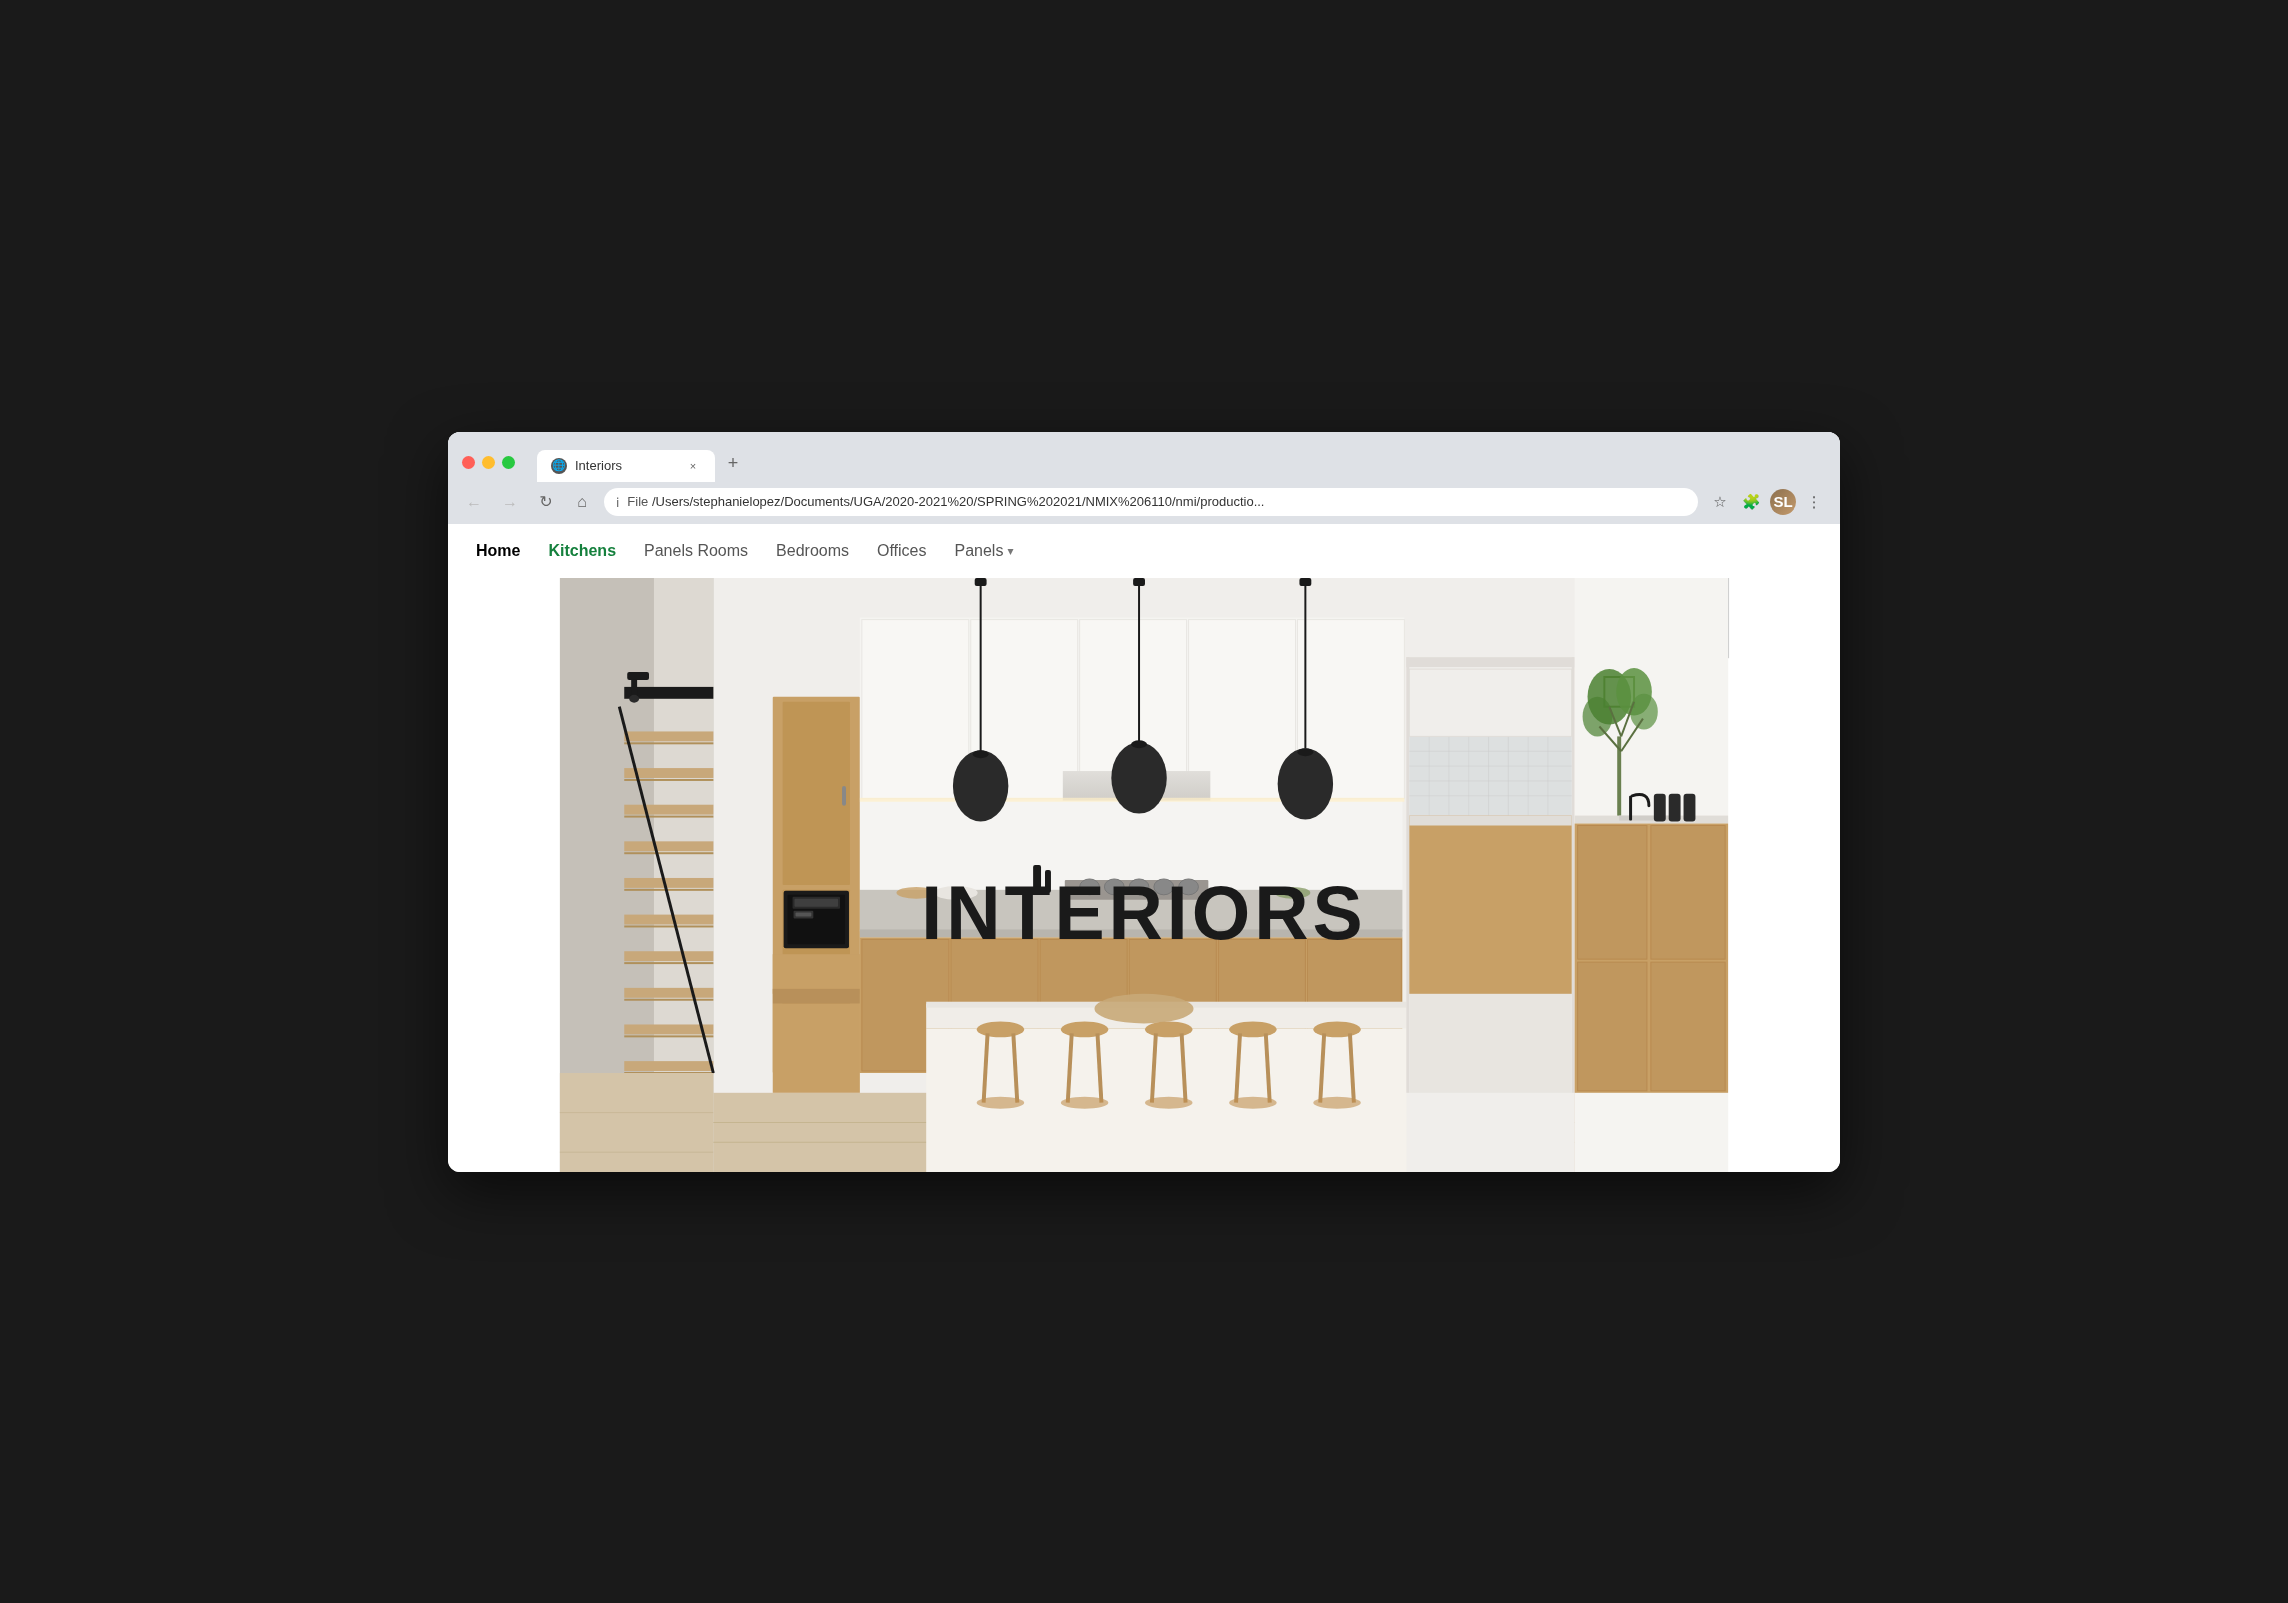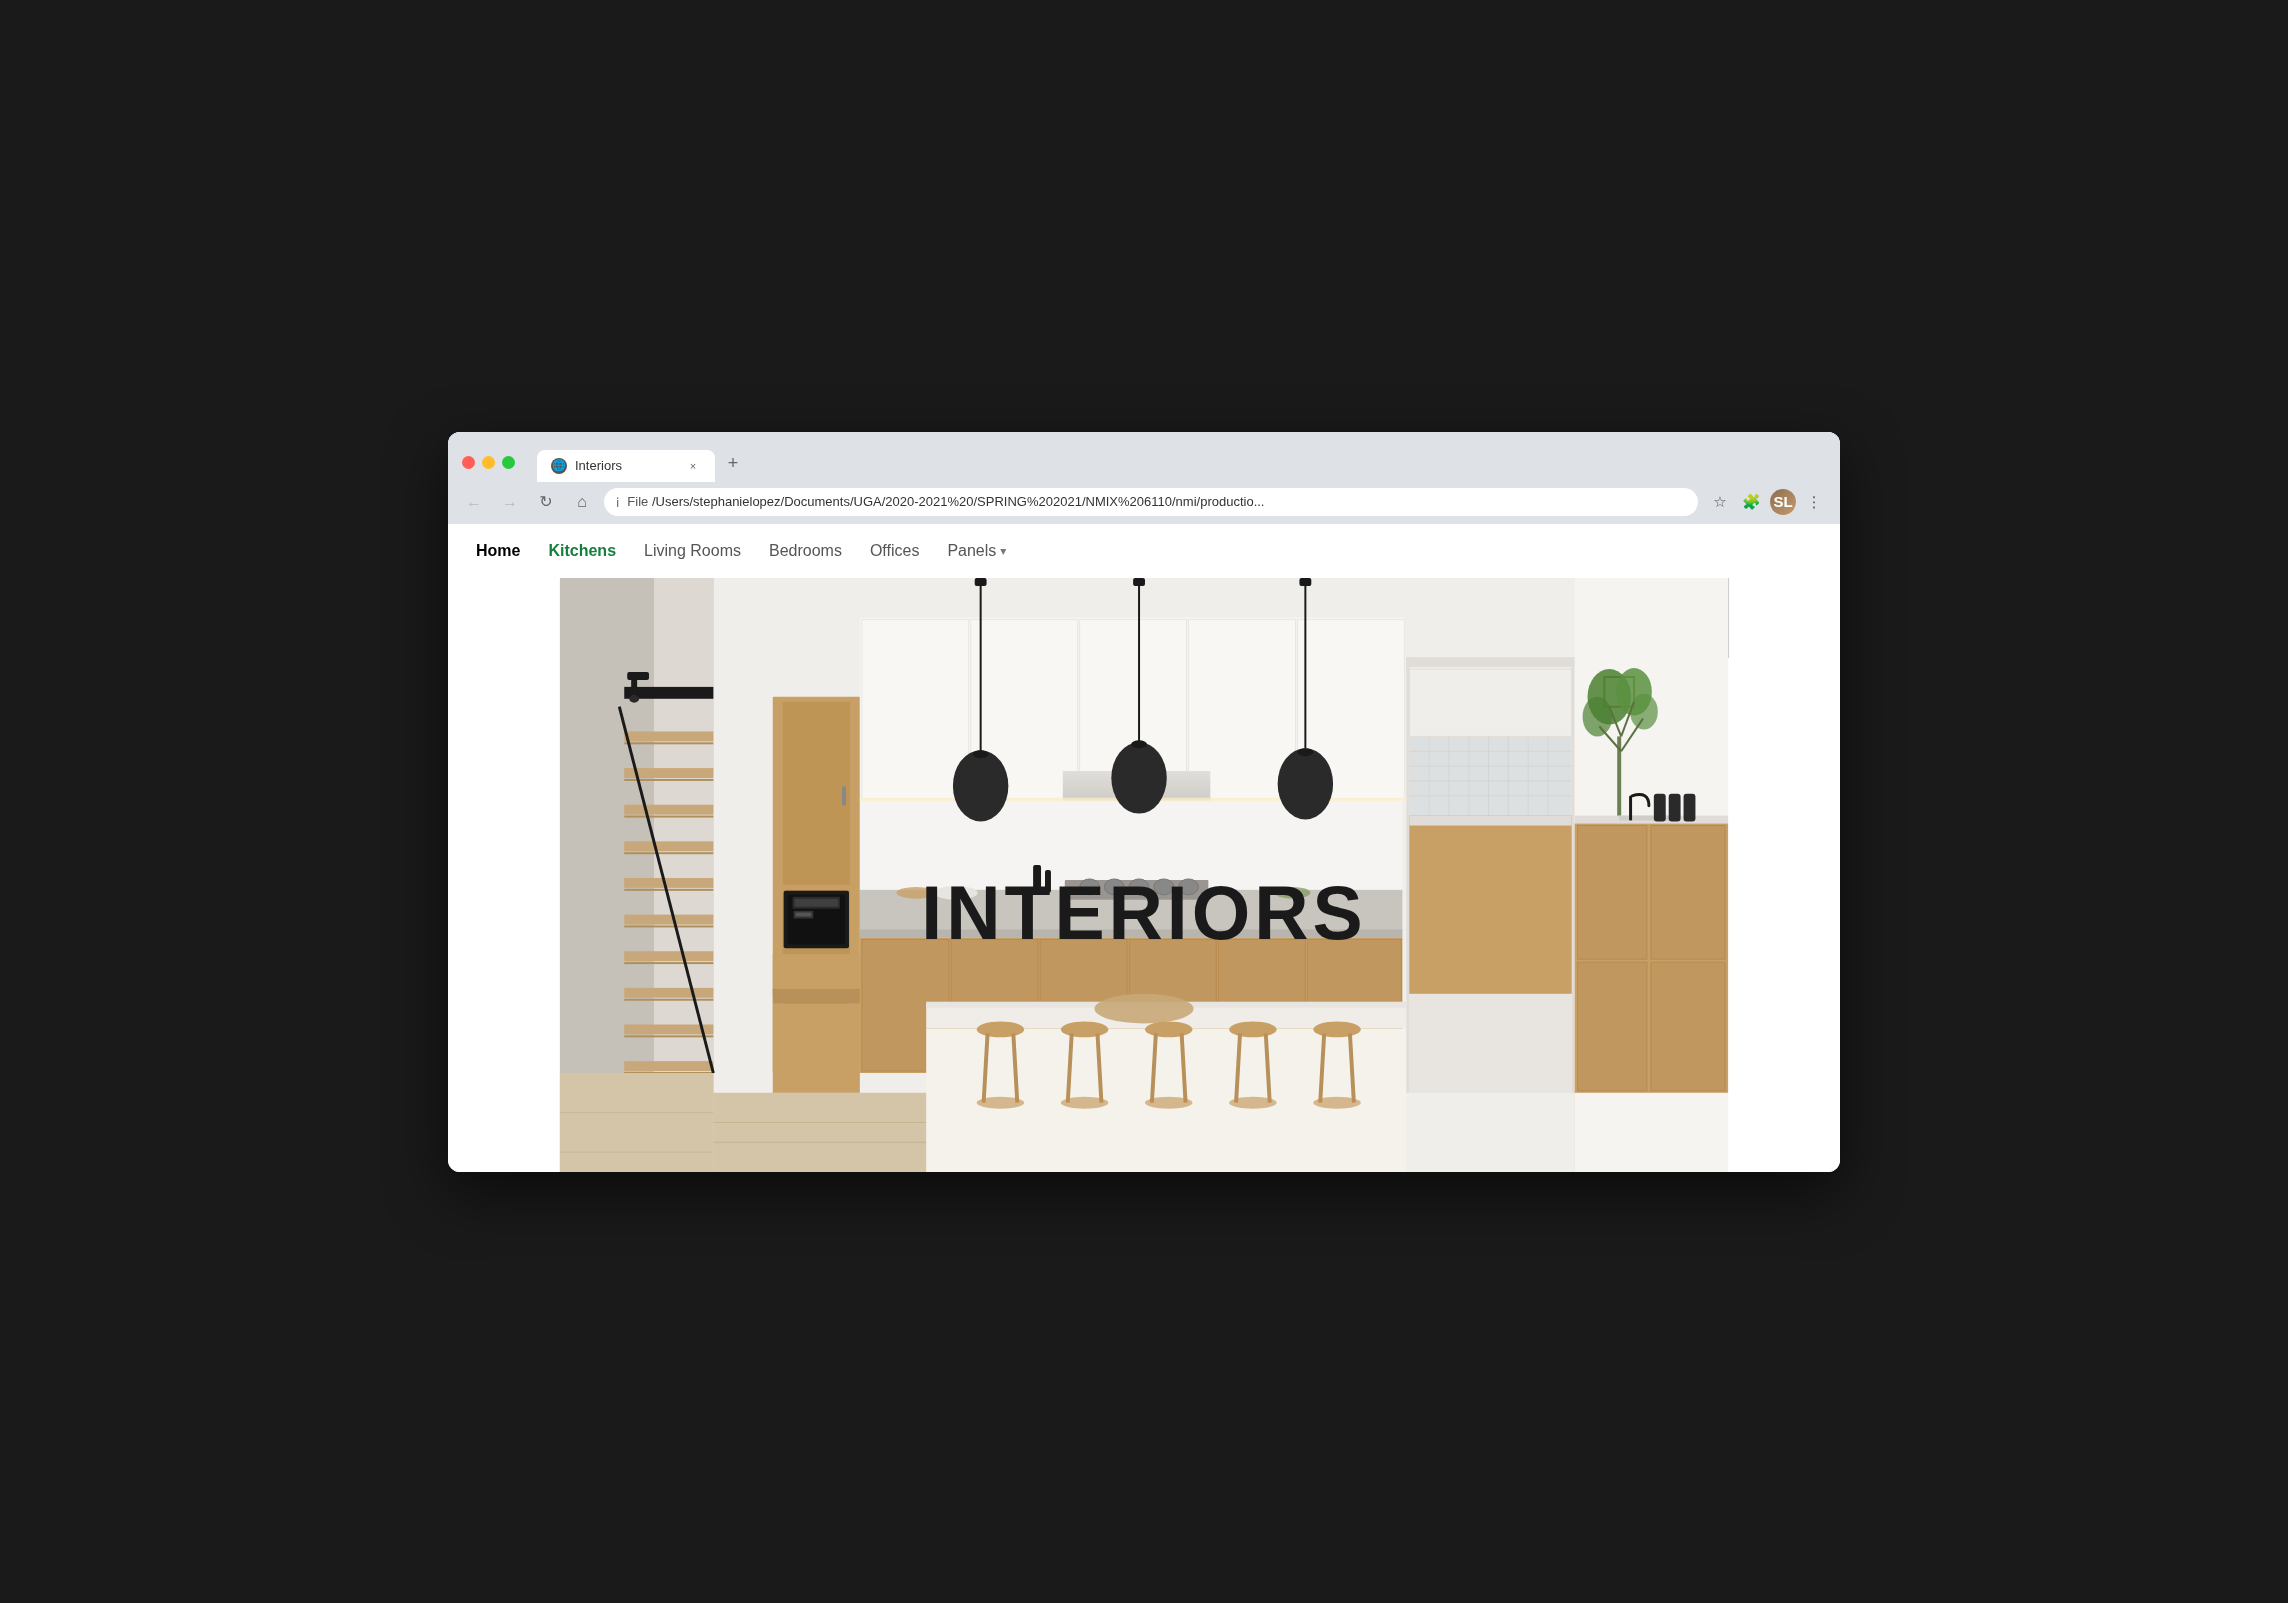--- a/index.html
+++ b/index.html
@@ -308,21 +308,21 @@
         <div class="toolbar-icon">⋮</div>
       </div>
     </div>
   </div>
 
   <div class="website-content">
 
     <nav class="site-nav">
       <a class="nav-item active">Home</a>
       <a class="nav-item bold">Kitchens</a>
-      <a class="nav-item">Living Rooms</a>
+      <a class="nav-item">Panels Rooms</a>
       <a class="nav-item">Bedrooms</a>
       <a class="nav-item">Offices</a>
       <div class="nav-dropdown">
         <span>Panels</span>
         <span class="nav-dropdown-arrow">▾</span>
       </div>
     </nav>
 
     <div class="hero-area">
       <svg class="scene-svg" viewBox="0 0 1180 600" xmlns="http://www.w3.org/2000/svg">

